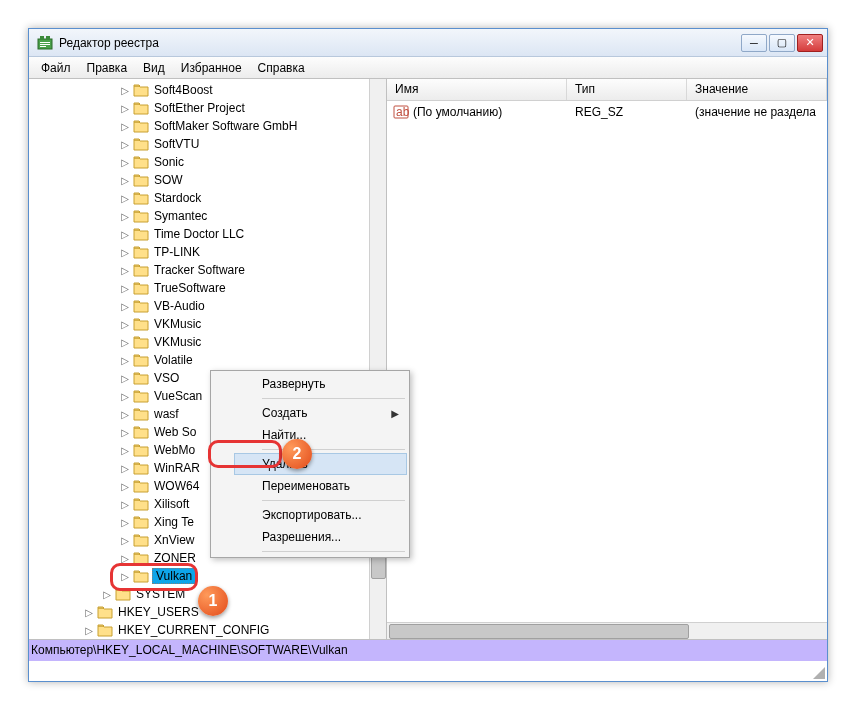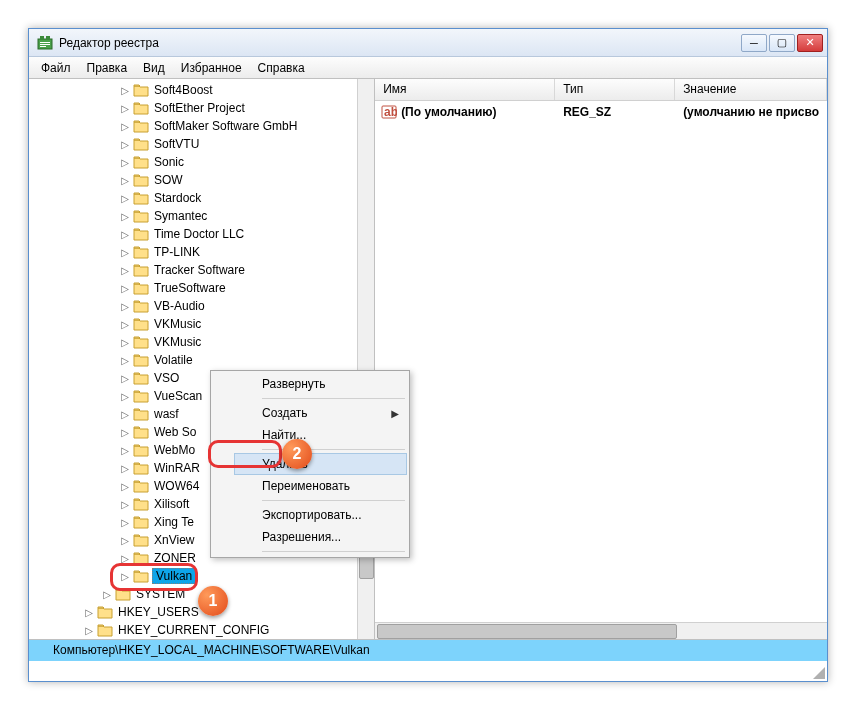--- a/index.html
+++ b/index.html
@@ -28,29 +28,29 @@
 .exp { width: 12px; height: 12px; display: inline-flex; align-items: center; justify-content: center; margin-right: 2px; color: #6b6b6b; font-size: 10px; }
 .folder { width: 16px; height: 14px; margin-right: 3px; display: inline-block; }
 .folder svg { width: 16px; height: 14px; }
 .tree-label { padding: 0 2px; }
 .tree-label.selected { background: #0ea5e9; border: 1px dotted #808080; padding: 0 3px; }
 .tree-row.selected-row { position: relative; }
 
 .list-panel { flex: 1; position: relative; }
 .list-header { display: flex; height: 22px; background: linear-gradient(to bottom, #fdfdfd, #ececec); border-bottom: 1px solid #d0d0d0; }
 .list-header .col { padding: 3px 8px; border-right: 1px solid #d8d8d8; }
-.list-body { padding: 2px 0; font-weight: bold; }
+.list-body { padding: 2px 0; }
 .list-row { display: flex; height: 18px; align-items: center; }
 .list-row .cell { padding: 0 8px; white-space: nowrap; overflow: hidden; }
 .ab-icon { width: 16px; height: 16px; margin-left: 6px; margin-right: 4px; display: inline-block; }
 .ab-icon svg { width: 16px; height: 16px; }
 .list-scroll-h { position: absolute; left: 0; right: 0; bottom: 0; height: 17px; background: #f0f0f0; border-top: 1px solid #d0d0d0; }
 .scroll-thumb-h { position: absolute; top: 1px; height: 15px; background: #c8c8c8; border: 1px solid #a0a0a0; border-radius: 2px; }
 
-.statusbar { height: 22px; border-top: 1px solid #c0c0c0; background: #7dd3fc; padding: 3px 24px; }
+.statusbar { height: 22px; border-top: 1px solid #c0c0c0; background: #c4b5fd; padding: 3px 2px; }
 
 .context-menu { position: absolute; width: 200px; background: #f4f4f4; border: 1px solid #a6a6a6; box-shadow: 2px 2px 6px rgba(0,0,0,0.25); padding: 2px; z-index: 50; }
 .cm-item { height: 22px; display: flex; align-items: center; padding: 0 24px 0 28px; position: relative; }
 .cm-item.hover { background: #d6e5f5; border: 1px solid #a8c8e4; padding: 0 23px 0 27px; }
 .cm-sep { height: 1px; background: #d0d0d0; margin: 3px 2px 3px 28px; }
 .cm-arrow { position: absolute; right: 8px; font-size: 10px; color: #333; }
 
 .callout { position: absolute; border: 3px solid #e63434; border-radius: 10px; z-index: 60; pointer-events: none; }
 .badge { position: absolute; width: 30px; height: 30px; border-radius: 50%; background: radial-gradient(circle at 30% 30%, #ff9a5a, #e24a1a); color: #fff; font-weight: bold; font-size: 16px; display: flex; align-items: center; justify-content: center; box-shadow: 0 2px 4px rgba(0,0,0,0.4); z-index: 70; }
 
@@ -355,21 +355,21 @@
       <div class="list-body" id="list-body">
           <div class="list-row">
             <div class="cell" style="width: 180px; display: flex; align-items: center; padding: 0px;">
               <span class="ab-icon"><svg viewBox="0 0 16 16">
                   <rect x="1" y="2" width="14" height="12" rx="1" fill="#fff" stroke="#c05040"></rect>
                   <text x="3" y="12" font-size="9" fill="#c05040" font-family="Tahoma">ab</text>
                 </svg></span>
               <span>(По умолчанию)</span>
             </div>
             <div class="cell" style="width: 120px;">REG_SZ</div>
-            <div class="cell" style="flex: 1 1 0%;">(умолчанию не присво</div>
+            <div class="cell" style="flex: 1 1 0%;">(значение не раздела</div>
           </div>
         </div>
       <div class="list-scroll-h">
         <div class="scroll-thumb-h" style="left:2px;width:300px;"></div>
       </div>
     </div>
   </div>
 
   <div class="statusbar">
     <span>Компьютер\HKEY_LOCAL_MACHINE\SOFTWARE\Vulkan</span>

